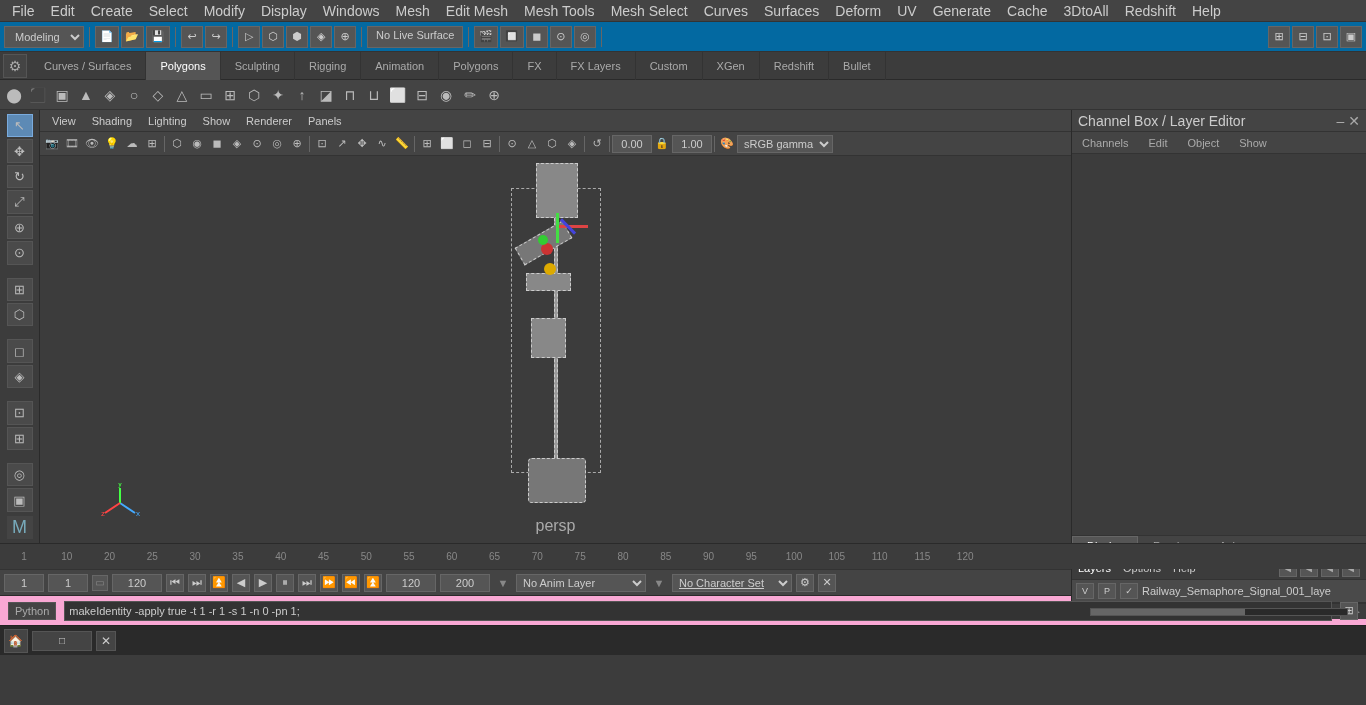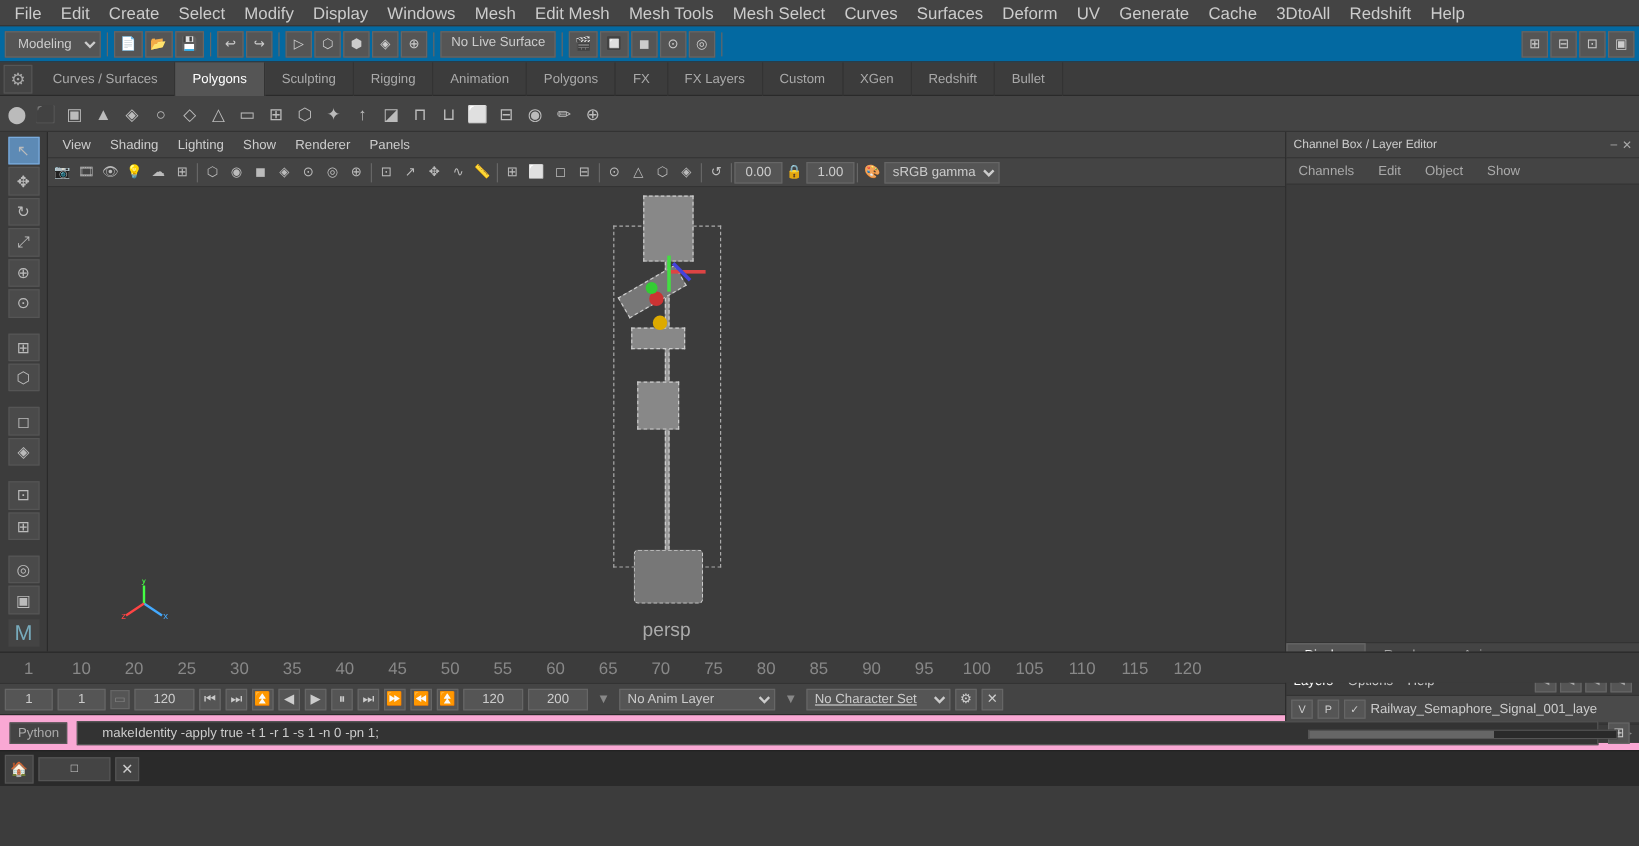--- a/index.html
+++ b/index.html
@@ -249,21 +249,21 @@
     }
 
     .right-panel-header {
       display: flex;
       align-items: center;
       justify-content: space-between;
       background: #444;
       height: 22px;
       padding: 0 6px;
       border-bottom: 1px solid #333;
-      font-size: 10px;
+      font-size: 14px;
       color: #ccc;
     }
 
     .channel-tabs {
       display: flex;
       align-items: center;
       background: #444;
       height: 22px;
       border-bottom: 1px solid #333;
     }
@@ -445,21 +445,21 @@
       padding: 2px 6px;
       border: 1px solid #555;
     }
     .command-line {
       flex: 1;
       background: #333;
       border: 1px solid #555;
       color: #ccc;
       font-size: 11px;
       height: 20px;
-      padding: 0 20px;
+      padding: 0 4px;
     }
 
     
     .gear-btn {
       width: 24px;
       height: 24px;
       background: #444;
       border: 1px solid #555;
       display: flex;
       align-items: center;
@@ -855,21 +855,21 @@
       <div style="font-size:10px;color:#888;margin-right:4px;">◄</div>
       <div class="scroll-track">
         <div class="scroll-thumb"></div>
       </div>
       <div style="font-size:10px;color:#888;margin-left:4px;">►</div>
     </div>
   </div>
 </div>
 
 <div class="timeline" style="height:26px;background:#3c3c3c;border-top:1px solid #2a2a2a;">
-  <div style="padding:0 4px;font-size:14px;color:#888;white-space:nowrap;">
+  <div style="padding:0 4px;font-size:10px;color:#888;white-space:nowrap;">
     <span style="display:inline-block;width:40px;text-align:center;">1</span>
     <span style="display:inline-block;width:40px;text-align:center;">10</span>
     <span style="display:inline-block;width:40px;text-align:center;">20</span>
     <span style="display:inline-block;width:40px;text-align:center;">25</span>
     <span style="display:inline-block;width:40px;text-align:center;">30</span>
     <span style="display:inline-block;width:40px;text-align:center;">35</span>
     <span style="display:inline-block;width:40px;text-align:center;">40</span>
     <span style="display:inline-block;width:40px;text-align:center;">45</span>
     <span style="display:inline-block;width:40px;text-align:center;">50</span>
     <span style="display:inline-block;width:40px;text-align:center;">55</span>

